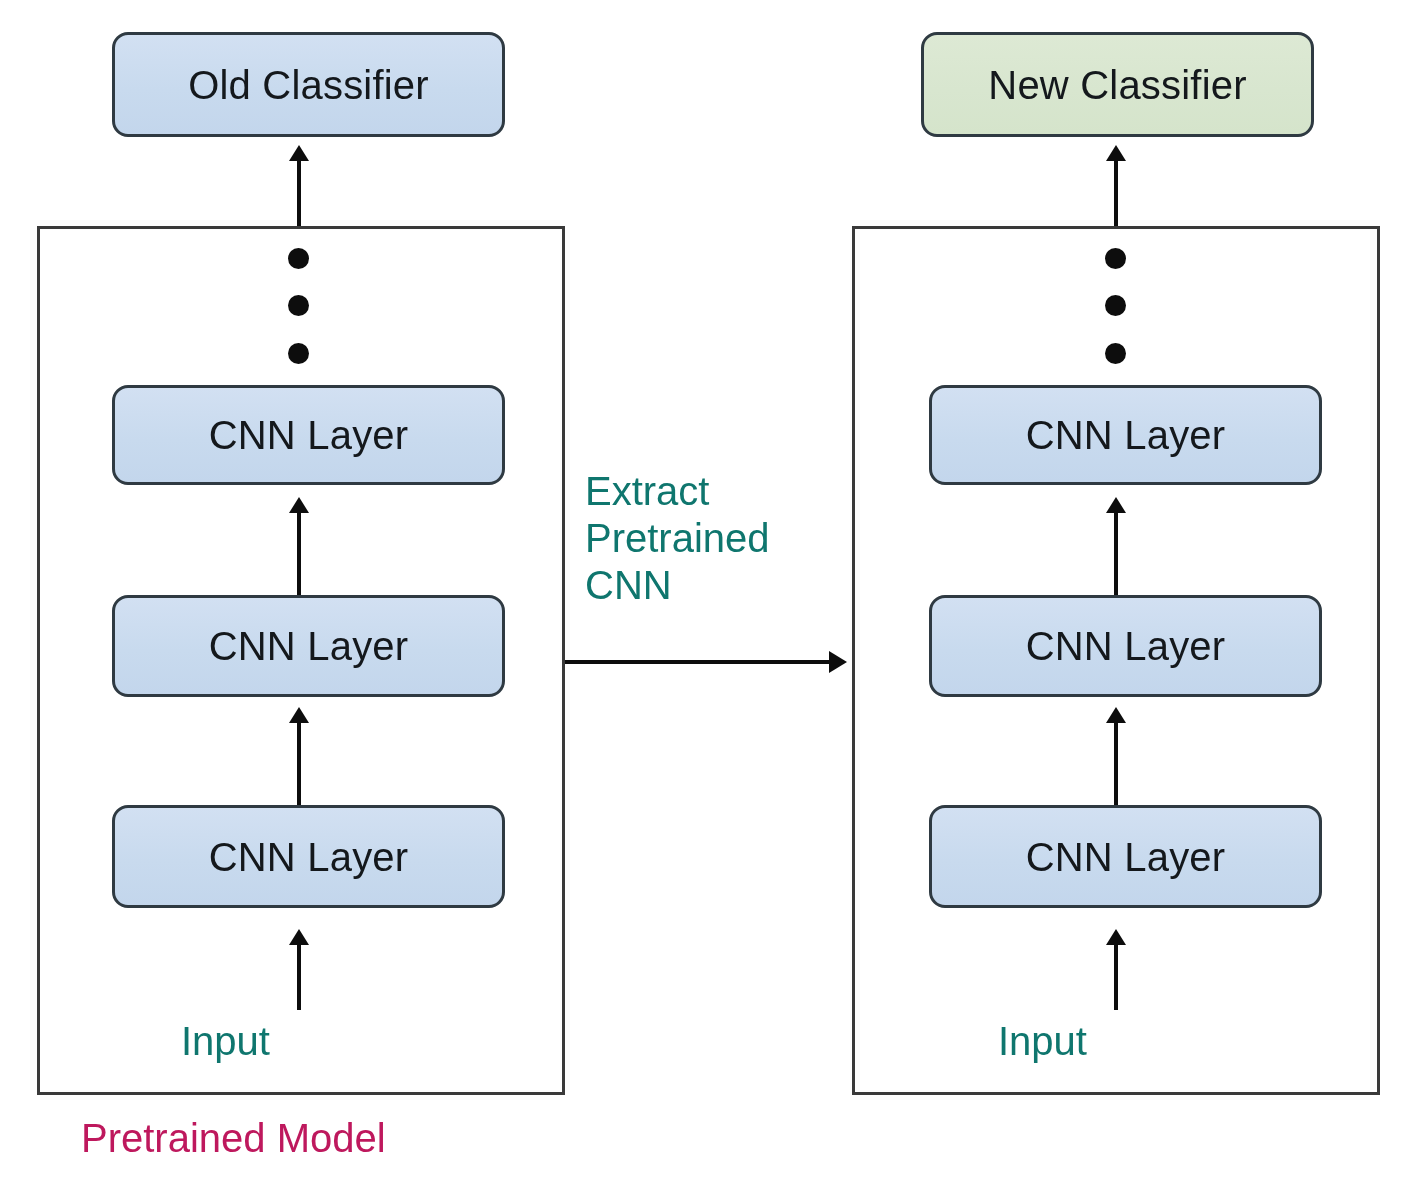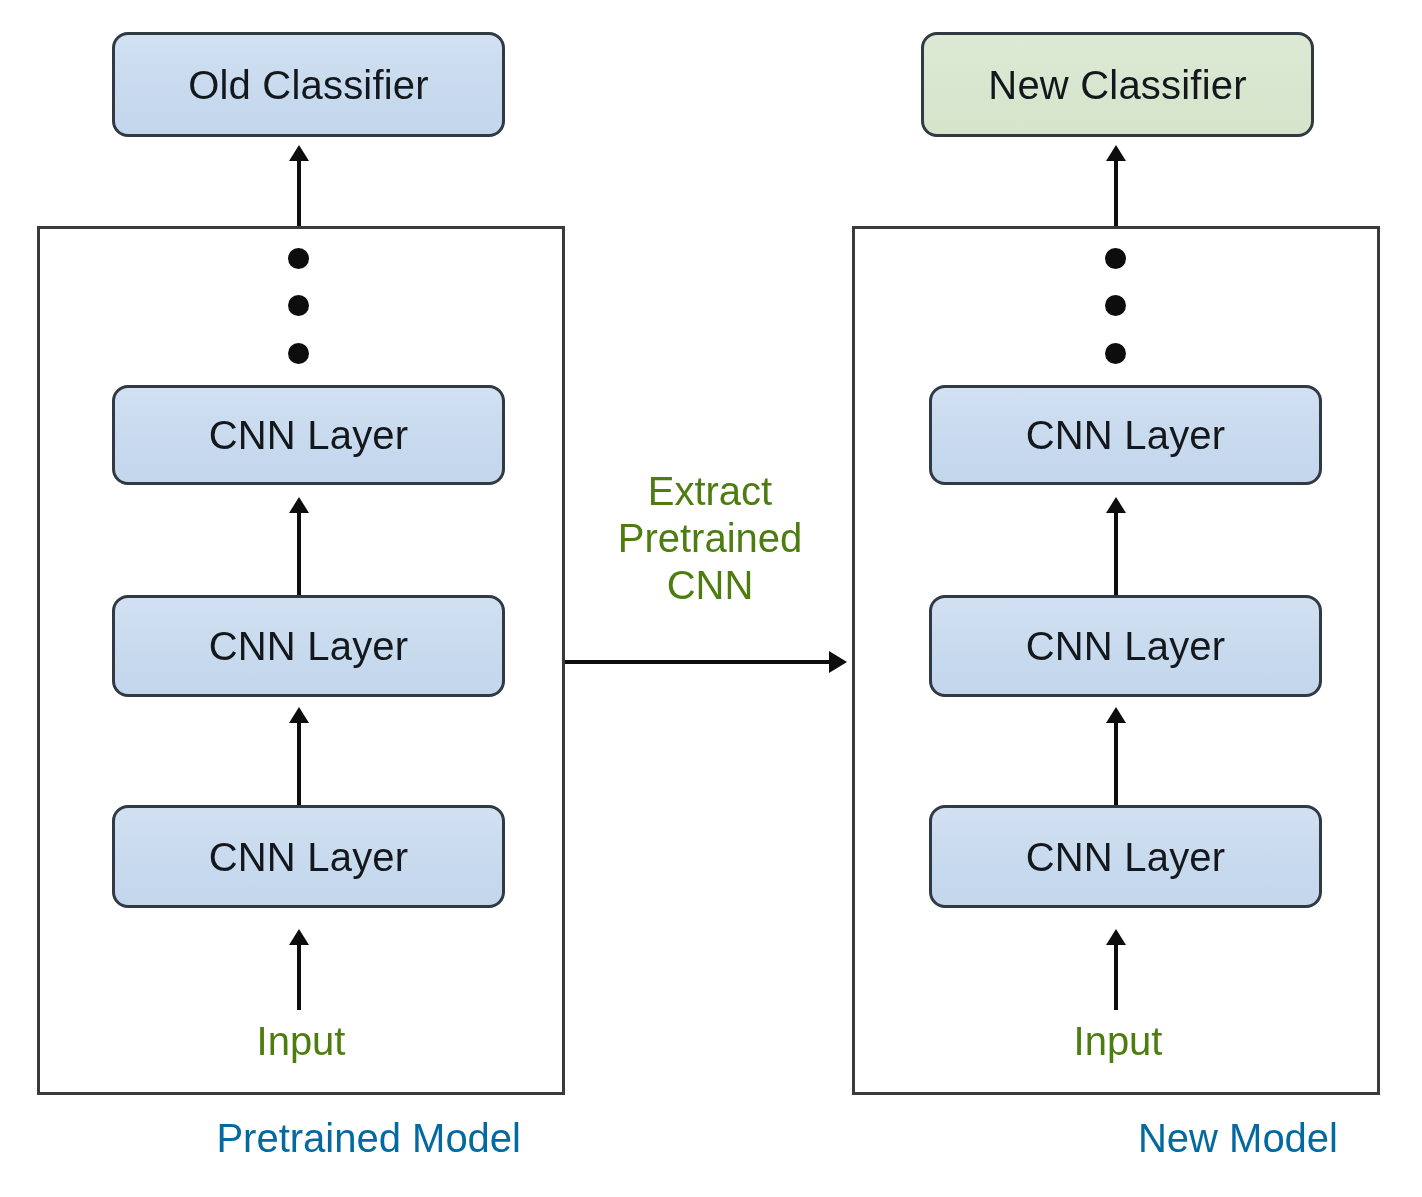--- a/index.html
+++ b/index.html
@@ -46,31 +46,30 @@
     background: linear-gradient(180deg, #d2e0f2 0%, #c8daee 55%, #c3d6ec 100%);
     margin-left: 8px;
   }
   .node-box.green {
     background: linear-gradient(180deg, #dde9d4 0%, #d8e6cf 55%, #d5e4cb 100%);
   }
 
   
   .plain-label {
     position: absolute;
-    color: #4d7c0f;
+    color: #0f766e;
     font-size: 40px;
     line-height: 1.18;
-    text-align: center;
     white-space: pre-line;
   }
   .model-caption {
     position: absolute;
-    color: #0369a1;
+    color: #be185d;
     font-size: 40px;
-    text-align: right;
+    text-align: left;
     line-height: 1;
   }
 
   
   .arrow-v {
     position: absolute;
     width: 4px;
     background: #0d0d0d;
   }
   .arrow-v::after {
@@ -182,15 +181,14 @@
   <div class="arrow-v" style="left:1114px; top:720px; height:85px;"></div>
 
   <div class="node-box blue" style="left:921px; top:805px; width:393px; height:103px;">
     <span>CNN Layer</span>
   </div>
 
   <div class="arrow-v" style="left:1114px; top:942px; height:68px;"></div>
 
   <div class="plain-label" style="left:998px; top:1018px; width:240px;">Input</div>
 
-  <div class="model-caption" style="left:898px; top:1118px; width:440px;">New Model</div>
 
 </div>
 
 </body></html>

